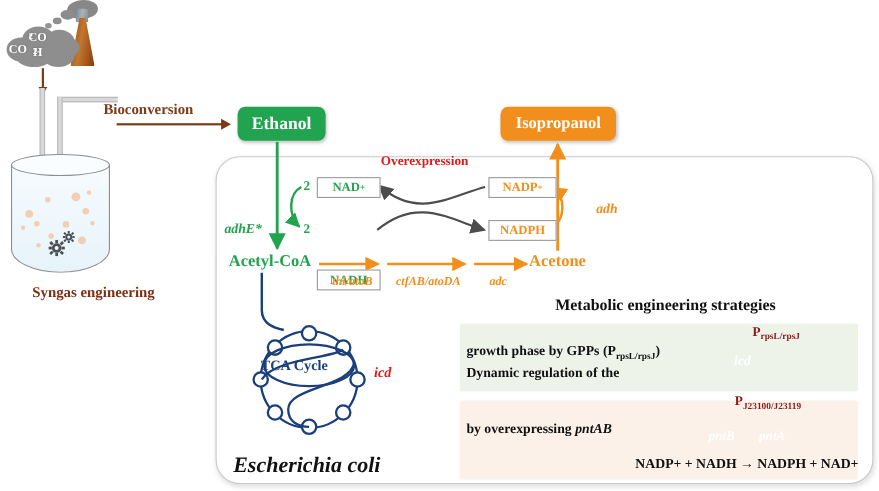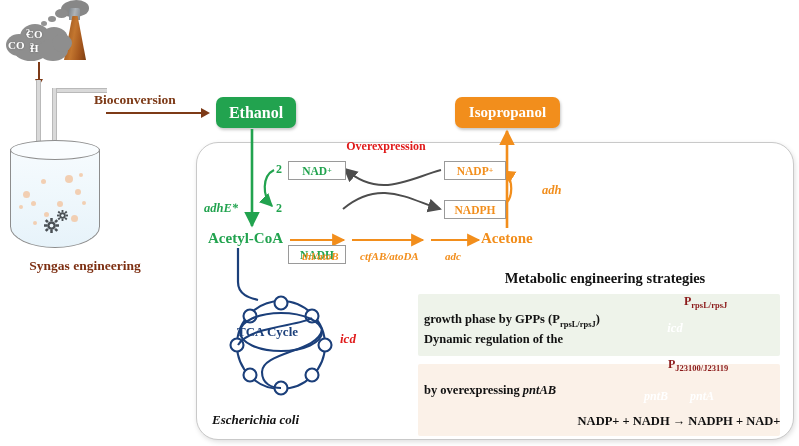--- a/index.html
+++ b/index.html
@@ -59,21 +59,21 @@
       box-shadow:1px 2px 3px rgba(0,0,0,.22);}
   #isopropanol-box{left:455px;top:97px;width:105px;height:31px;background:#f28e1c;
       border-radius:7px;color:#fff;font-weight:bold;font-size:15px;
       display:flex;align-items:center;justify-content:center;
       box-shadow:1px 2px 3px rgba(0,0,0,.22);}
 
   
   #cell{left:196px;top:142px;width:596px;height:296px;
       border:1.6px solid #c9c9c9;border-radius:22px;background:#fff;
       box-shadow:1px 2px 5px rgba(0,0,0,.13);}
-  #ecoli-label{left:212px;top:412px;color:#111;font-weight:bold;font-style:italic;font-size:13px;}
+  #ecoli-label{left:212px;top:412px;color:#111;font-weight:bold;font-style:italic;font-size:20px;}
 
   
   .cofbox{border:1.3px solid #9a9a9a;background:#fff;font-weight:bold;font-size:11.5px;
       display:flex;align-items:center;justify-content:center;padding:0 3px;}
   #nadplus{left:288px;top:161px;width:50px;height:17px;color:#22a34f;}
   #nadh{left:288px;top:216px;width:50px;height:17px;color:#22a34f;margin-top:29px;}
   #nadpplus{left:444px;top:161px;width:54px;height:17px;color:#f28e1c;}
   #nadph{left:444px;top:200px;width:54px;height:17px;color:#f28e1c;}
   .two-pref{font-weight:bold;font-size:12px;color:#22a34f;}
   #two1{left:276px;top:162px;}

